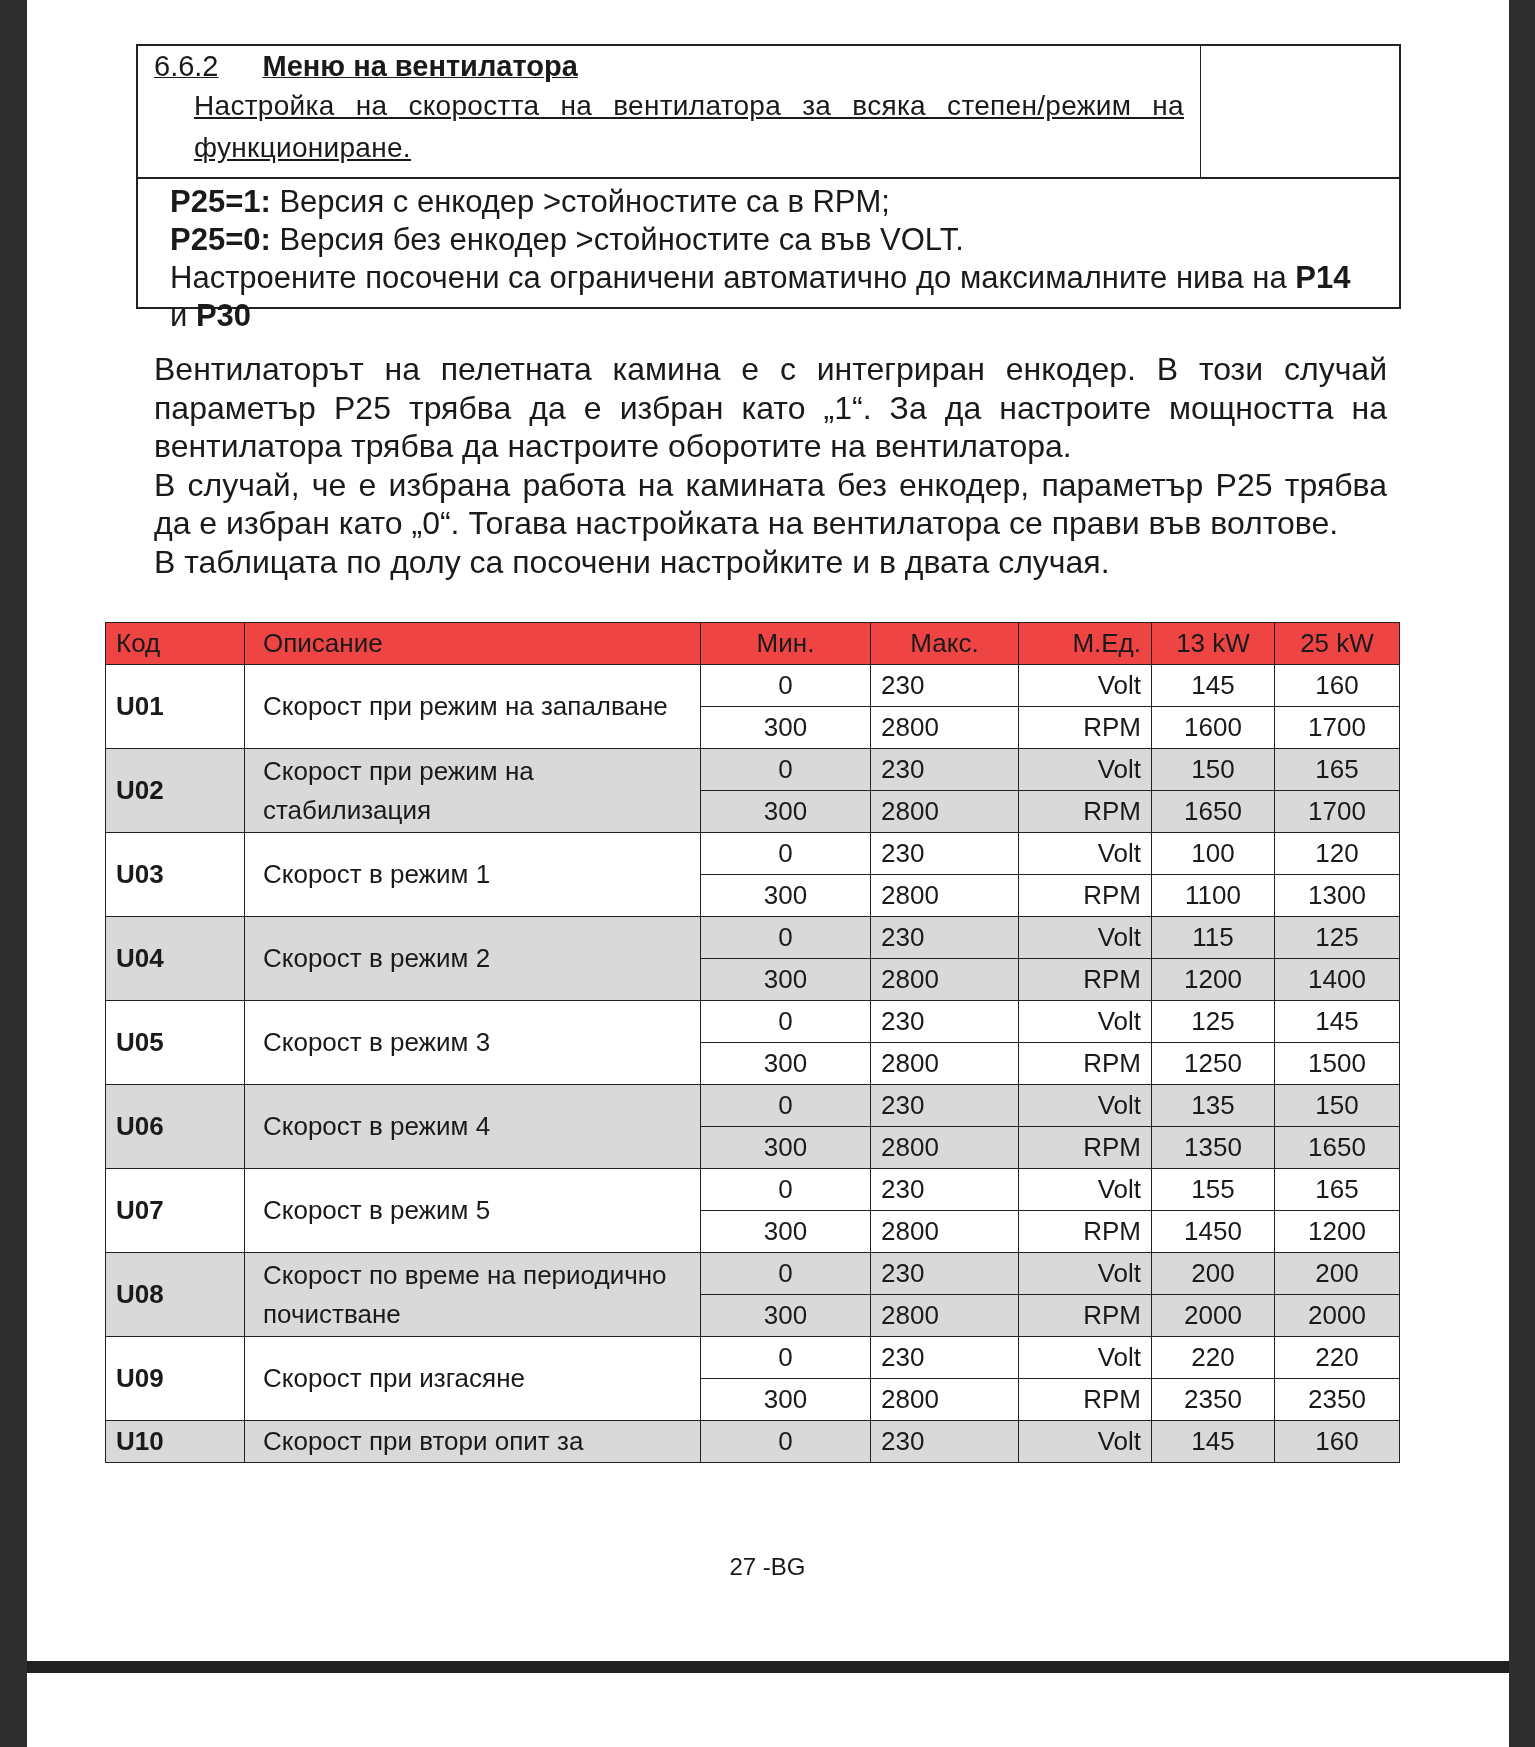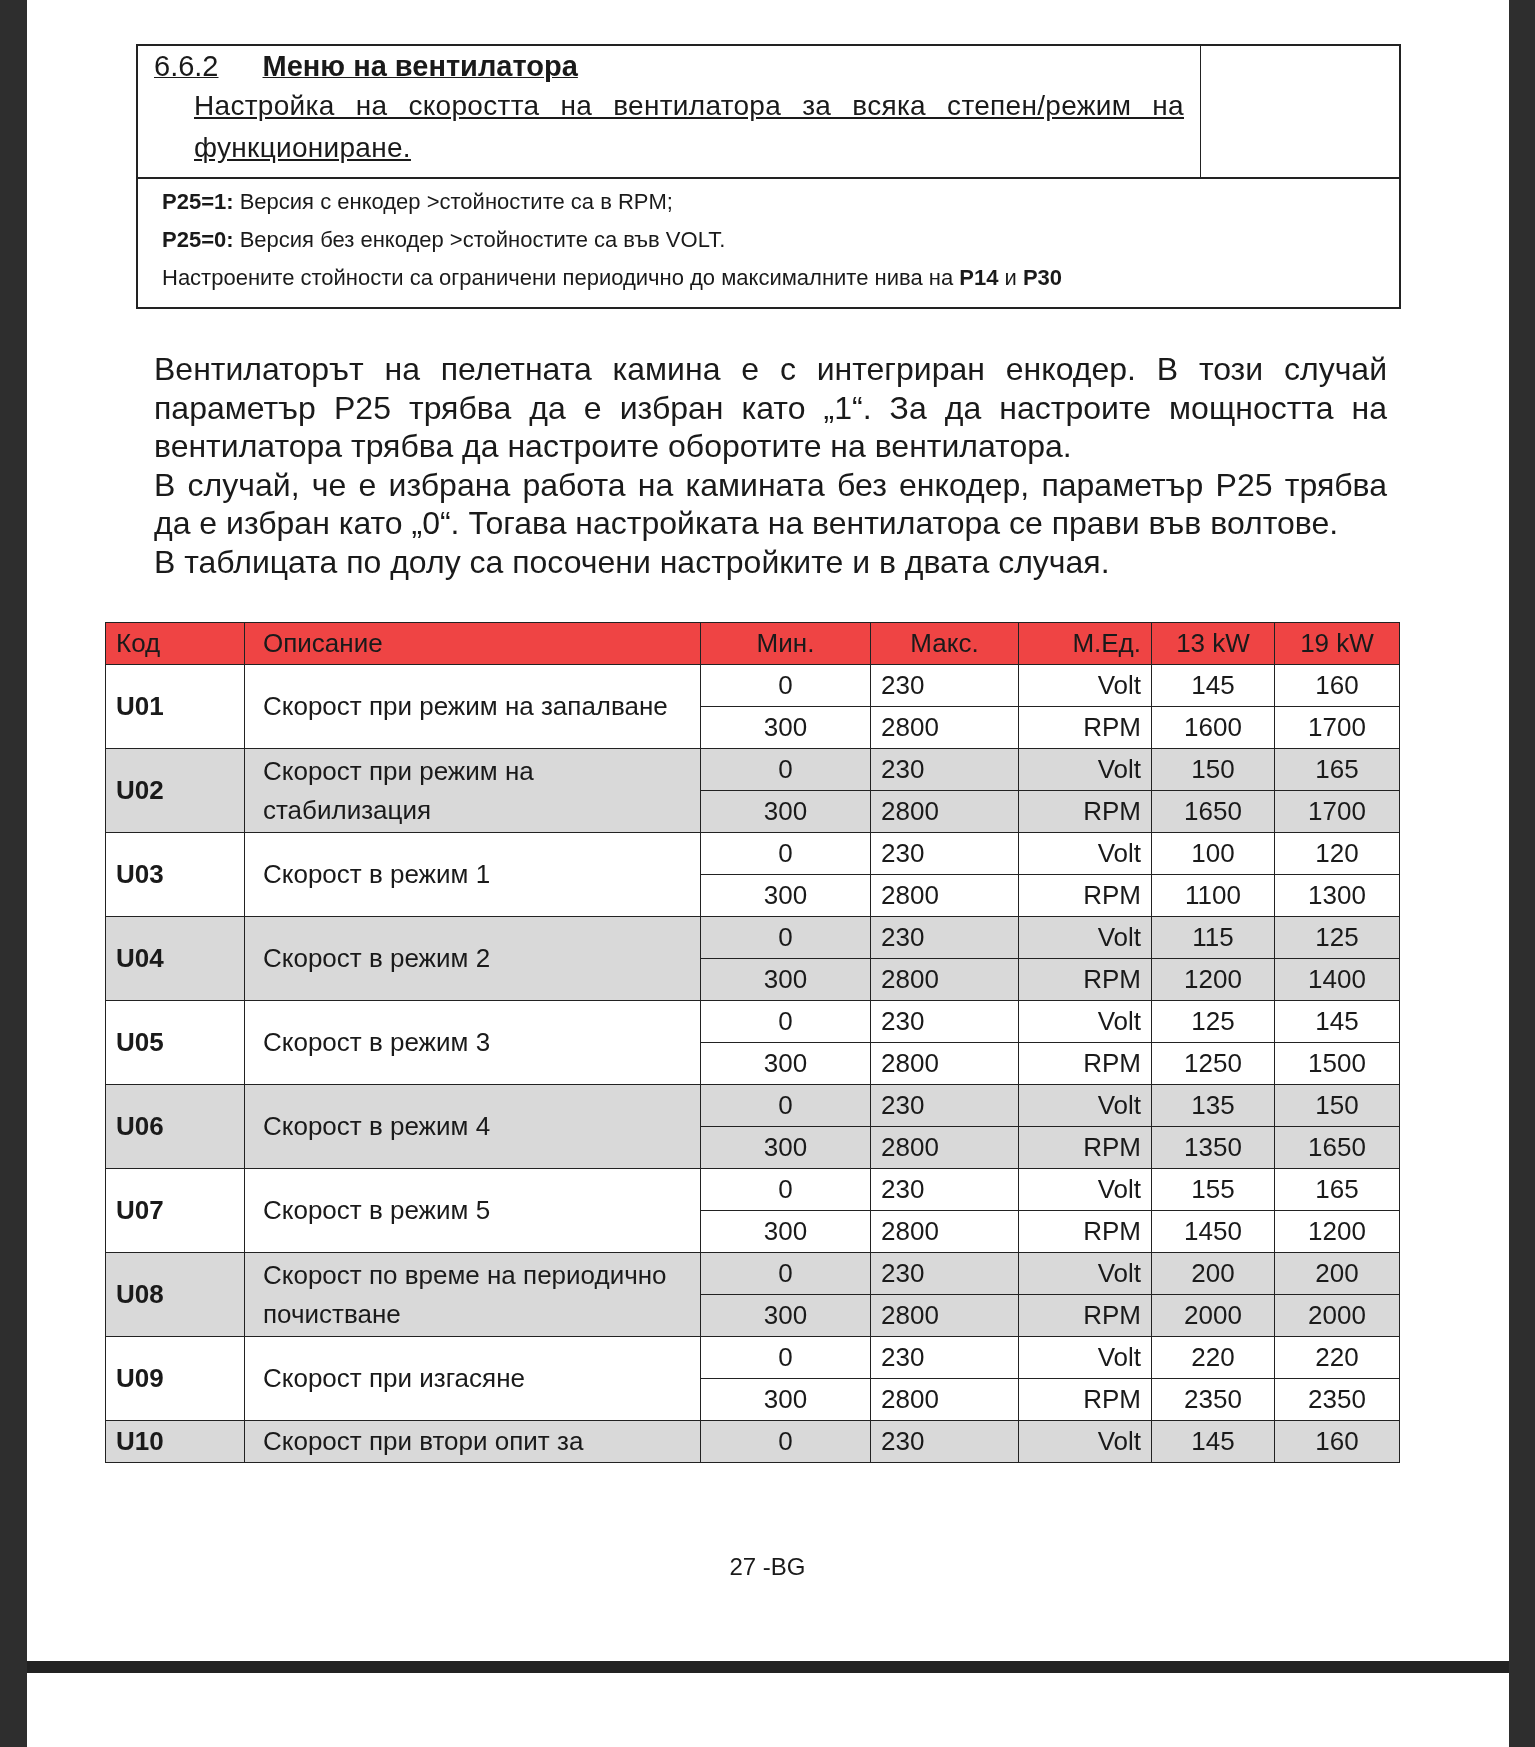--- a/index.html
+++ b/index.html
@@ -10,21 +10,21 @@
   .page-bar{position:absolute;left:27px;top:1661px;width:1482px;height:12px;background:#222;}
   .page{position:absolute;left:27px;top:0;width:1482px;height:1661px;background:#fff;}
 
   .hdr{position:absolute;left:136px;top:44px;width:1265px;height:265px;border:2px solid #222;box-sizing:border-box;}
   .hdr-top{position:absolute;left:0;top:0;width:100%;height:133px;border-bottom:2px solid #222;box-sizing:border-box;}
   .hdr-main{position:absolute;left:0;top:0;width:1063px;height:131px;border-right:1.5px solid #222;box-sizing:border-box;padding:4px 16px;text-decoration:underline;}
   .hdr-code{position:absolute;left:1063px;top:0;width:198px;height:131px;padding:4px 18px;box-sizing:border-box;font-weight:bold;font-size:29px;}
   .sec-num{font-size:29px;}
   .sec-title{font-size:29px;font-weight:bold;margin-left:44px;}
   .hdr-desc{font-size:28px;line-height:42px;text-align:justify;text-align-last:left;margin-top:2px;letter-spacing:0.3px;margin-left:40px;}
-  .hdr-bottom{position:absolute;left:0;top:133px;width:100%;padding:4px 24px;box-sizing:border-box;font-size:22px;line-height:38px;}
+  .hdr-bottom{position:absolute;left:0;top:133px;width:100%;padding:4px 32px;box-sizing:border-box;font-size:31px;line-height:38px;}
   b{font-weight:bold;}
 
   .body-text{position:absolute;left:154px;top:350px;width:1233px;font-size:32px;line-height:38.5px;}
   .body-text p{margin:0;text-align:justify;}
   .body-text p.last-left{text-align-last:left;}
 
   table.params{position:absolute;left:105px;top:622px;border-collapse:collapse;font-size:26px;}
   table.params td, table.params th{border:1.5px solid #222;padding:0 10px;height:42px;font-weight:normal;box-sizing:border-box;}
   table.params th{background:#ef4444;height:42px;}
   .c-code{width:139px;text-align:left;}
@@ -51,40 +51,40 @@
     <div class="hdr-main">
       <div>
         <span class="sec-num">6.6.2</span><span class="sec-title">Меню на вентилатора</span>
       </div>
       <div class="hdr-desc">Настройка на скоростта на вентилатора за всяка степен/режим на функциониране.</div>
     </div>
   </div>
   <div class="hdr-bottom">
     <div><b>P25=1:</b><span> Версия с енкодер &gt;стойностите са в RPM;</span></div>
     <div><b>P25=0:</b><span> Версия без енкодер &gt;стойностите са във  VOLT.</span></div>
-    <div><span>Настроените стойности са ограничени периодично до максималните нива на </span><b>P14</b><span> и </span><b>P30</b></div>
+    <div><span>Настроените посочени са ограничени автоматично до максималните нива на </span><b>P14</b><span> и </span><b>P30</b></div>
   </div>
 </div>
 
 <div class="body-text">
   <p>Вентилаторът на пелетната камина е с интегриран енкодер. В този случай параметър P25 трябва да е избран като „1“.  За да настроите мощността на вентилатора  трябва да настроите оборотите на вентилатора.</p>
   <p>В случай, че е избрана работа на камината без енкодер, параметър P25 трябва да е избран като „0“. Тогава настройката на вентилатора се прави във волтове.</p>
   <p class="last-left">В таблицата по долу са посочени настройките и в двата случая.</p>
 </div>
 
 <table class="params">
   <thead>
     <tr>
       <th class="c-code">Код</th>
       <th class="c-desc">Описание</th>
       <th class="c-min">Мин.</th>
       <th class="c-max">Макс.</th>
       <th class="c-unit">М.Ед.</th>
       <th class="c-13">13 kW</th>
-      <th class="c-25">19 kW</th>
+      <th class="c-25">25 kW</th>
     </tr>
   </thead>
   <tbody id="tbody">
       <tr>
         <td class="c-code code" rowspan="2">U01</td>
         <td class="c-desc" rowspan="2">Скорост при режим на запалване</td>
         <td class="c-min">0</td>
         <td class="c-max">230</td>
         <td class="c-unit">Volt</td>
         <td class="c-13">145</td>

